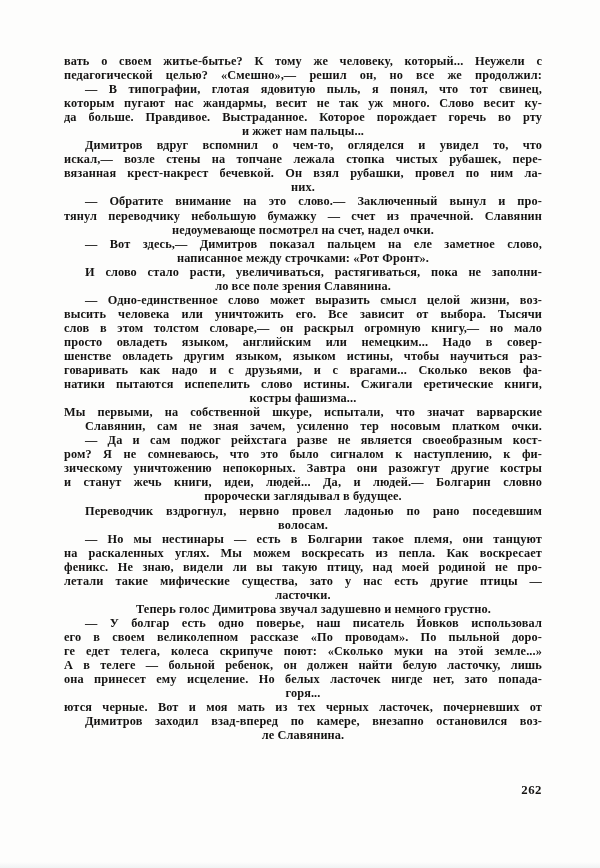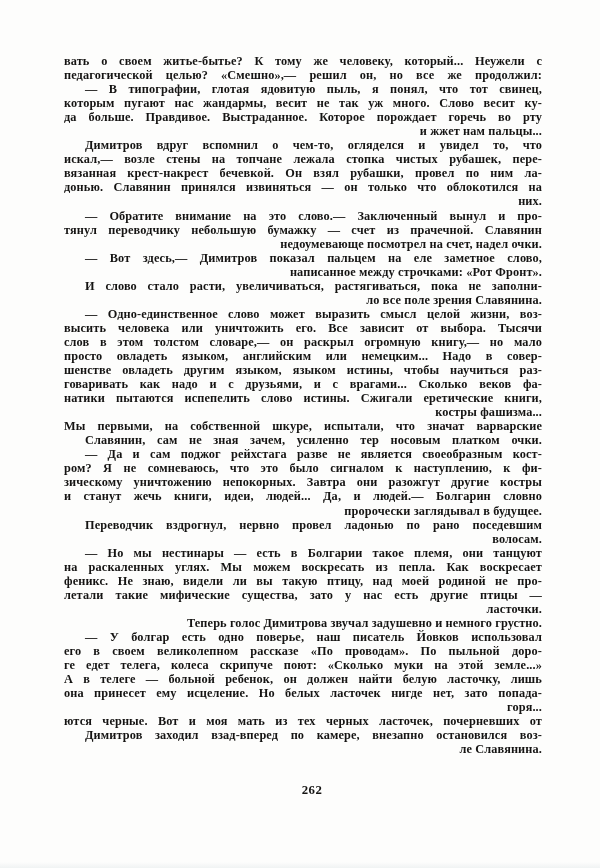--- a/index.html
+++ b/index.html
@@ -28,36 +28,36 @@
     font-size: 12.3px;
     line-height: 14.05px;
     font-weight: bold;
     letter-spacing: 0.12px;
   }
   .para {
     margin: 0;
     padding: 0;
   }
   .line {
-    text-align: right;
+    text-align: center;
     min-height: 14.05px;
   }
   .line.jl {
     text-align: justify;
     text-align-last: justify;
   }
   .line.ind {
     padding-left: 21px;
   }
   .page-number {
     position: absolute;
-    left: 73px;
+    left: 64px;
     top: 783px;
     width: 478px;
-    text-align: center;
+    text-align: right;
     color: #151413;
     font-size: 12.8px;
     font-weight: bold;
     letter-spacing: 0.5px;
   }
   .page-bottom-edge {
     position: absolute;
     left: 0;
     bottom: 0;
     width: 600px;
@@ -77,21 +77,20 @@
       <div class="para">
         <div class="line jl ind">— В типографии, глотая ядовитую пыль, я понял, что тот свинец,</div>
         <div class="line jl">которым пугают нас жандармы, весит не так уж много. Слово весит ку-</div>
         <div class="line jl">да больше. Правдивое. Выстраданное. Которое порождает горечь во рту</div>
         <div class="line">и жжет нам пальцы...</div>
       </div>
       <div class="para">
         <div class="line jl ind">Димитров вдруг вспомнил о чем-то, огляделся и увидел то, что</div>
         <div class="line jl">искал,— возле стены на топчане лежала стопка чистых рубашек, пере-</div>
         <div class="line jl">вязанная крест-накрест бечевкой. Он взял рубашки, провел по ним ла-</div>
-        <div class="line jl">донью. Славянин принялся извиняться — он только что облокотился на</div>
         <div class="line">них.</div>
       </div>
       <div class="para">
         <div class="line jl ind">— Обратите внимание на это слово.— Заключенный вынул и про-</div>
         <div class="line jl">тянул переводчику небольшую бумажку — счет из прачечной. Славянин</div>
         <div class="line">недоумевающе посмотрел на счет, надел очки.</div>
       </div>
       <div class="para">
         <div class="line jl ind">— Вот здесь,— Димитров показал пальцем на еле заметное слово,</div>
         <div class="line">написанное между строчками: «Рот Фронт».</div>

